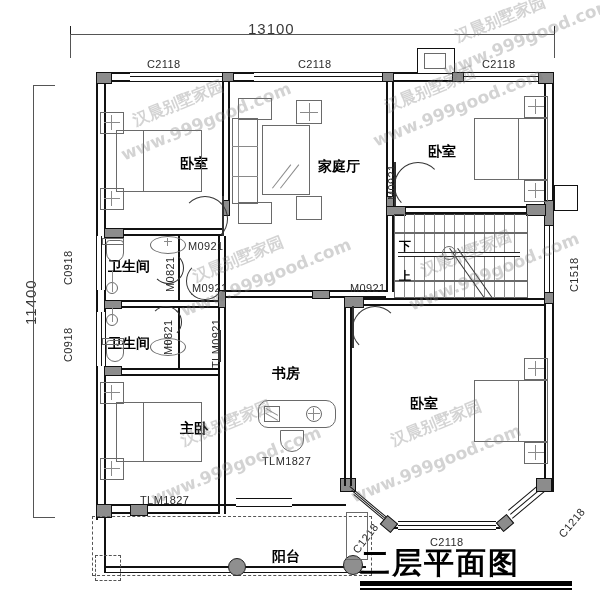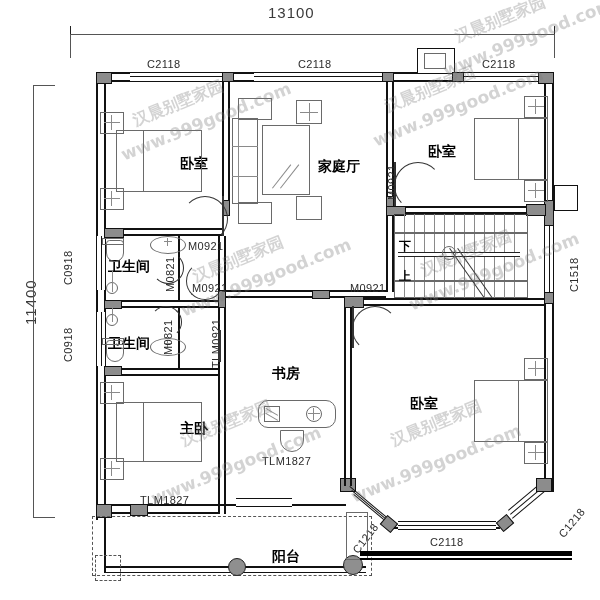--- a/index.html
+++ b/index.html
@@ -50,21 +50,21 @@
       transform:rotate(-22deg);transform-origin:left top;pointer-events:none;
       font-family:"DejaVu Sans","Liberation Sans",sans-serif;}
   .wm.cn{font-size:16px;}
   .wm.url{font-size:17px;}
 </style>
 </head>
 <body>
 
 <div id="stage">
 
-  <div class="dimtxt" style="left:248px;top:4px;margin-left:20px;">13100</div>
+  <div class="dimtxt" style="left:248px;top:20px;">13100</div>
   <div class="dimline" style="left:70px;top:34px;width:484px;height:1px;"></div>
   <div class="tick" style="left:70px;top:26px;"></div>
   <div class="tick" style="left:554px;top:26px;"></div>
   <div class="dimline" style="left:70px;top:34px;width:1px;height:24px;"></div>
   <div class="dimline" style="left:554px;top:34px;width:1px;height:24px;"></div>
 
   <div class="dimtxt v" style="left:22px;top:325px;">11400</div>
   <div class="dimline" style="left:33px;top:85px;width:1px;height:432px;"></div>
   <div class="dimline" style="left:33px;top:85px;width:22px;height:1px;"></div>
   <div class="dimline" style="left:33px;top:517px;width:22px;height:1px;"></div>
@@ -315,20 +315,21 @@
   <div class="fl" style="left:524px;top:358px;width:24px;height:22px;"></div>
   <div class="fl" style="left:524px;top:442px;width:24px;height:22px;"></div>
   <div class="thin" style="left:528px;top:368px;width:16px;height:1px;"></div>
   <div class="thin" style="left:535px;top:361px;width:1px;height:15px;"></div>
   <div class="thin" style="left:528px;top:452px;width:16px;height:1px;"></div>
   <div class="thin" style="left:535px;top:445px;width:1px;height:15px;"></div>
   <div class="doorarc" style="left:352px;top:306px;width:44px;height:44px;border-color:#333;border-right-color:transparent;border-bottom-color:transparent;"></div>
   <div class="doorleaf" style="left:352px;top:306px;width:2px;height:42px;"></div>
 
   <div id="title">
+    <div class="t">二层平面图</div>
     <div class="bar1"></div>
     <div class="bar2"></div>
   </div>
 
   <div class="wm cn" style="left:130px;top:112px;">汉晨别墅家园</div>
   <div class="wm url" style="left:118px;top:146px;">www.999good.com</div>
   <div class="wm cn" style="left:382px;top:98px;">汉晨别墅家园</div>
   <div class="wm url" style="left:370px;top:132px;">www.999good.com</div>
   <div class="wm cn" style="left:190px;top:268px;">汉晨别墅家园</div>
   <div class="wm url" style="left:178px;top:302px;">www.999good.com</div>

